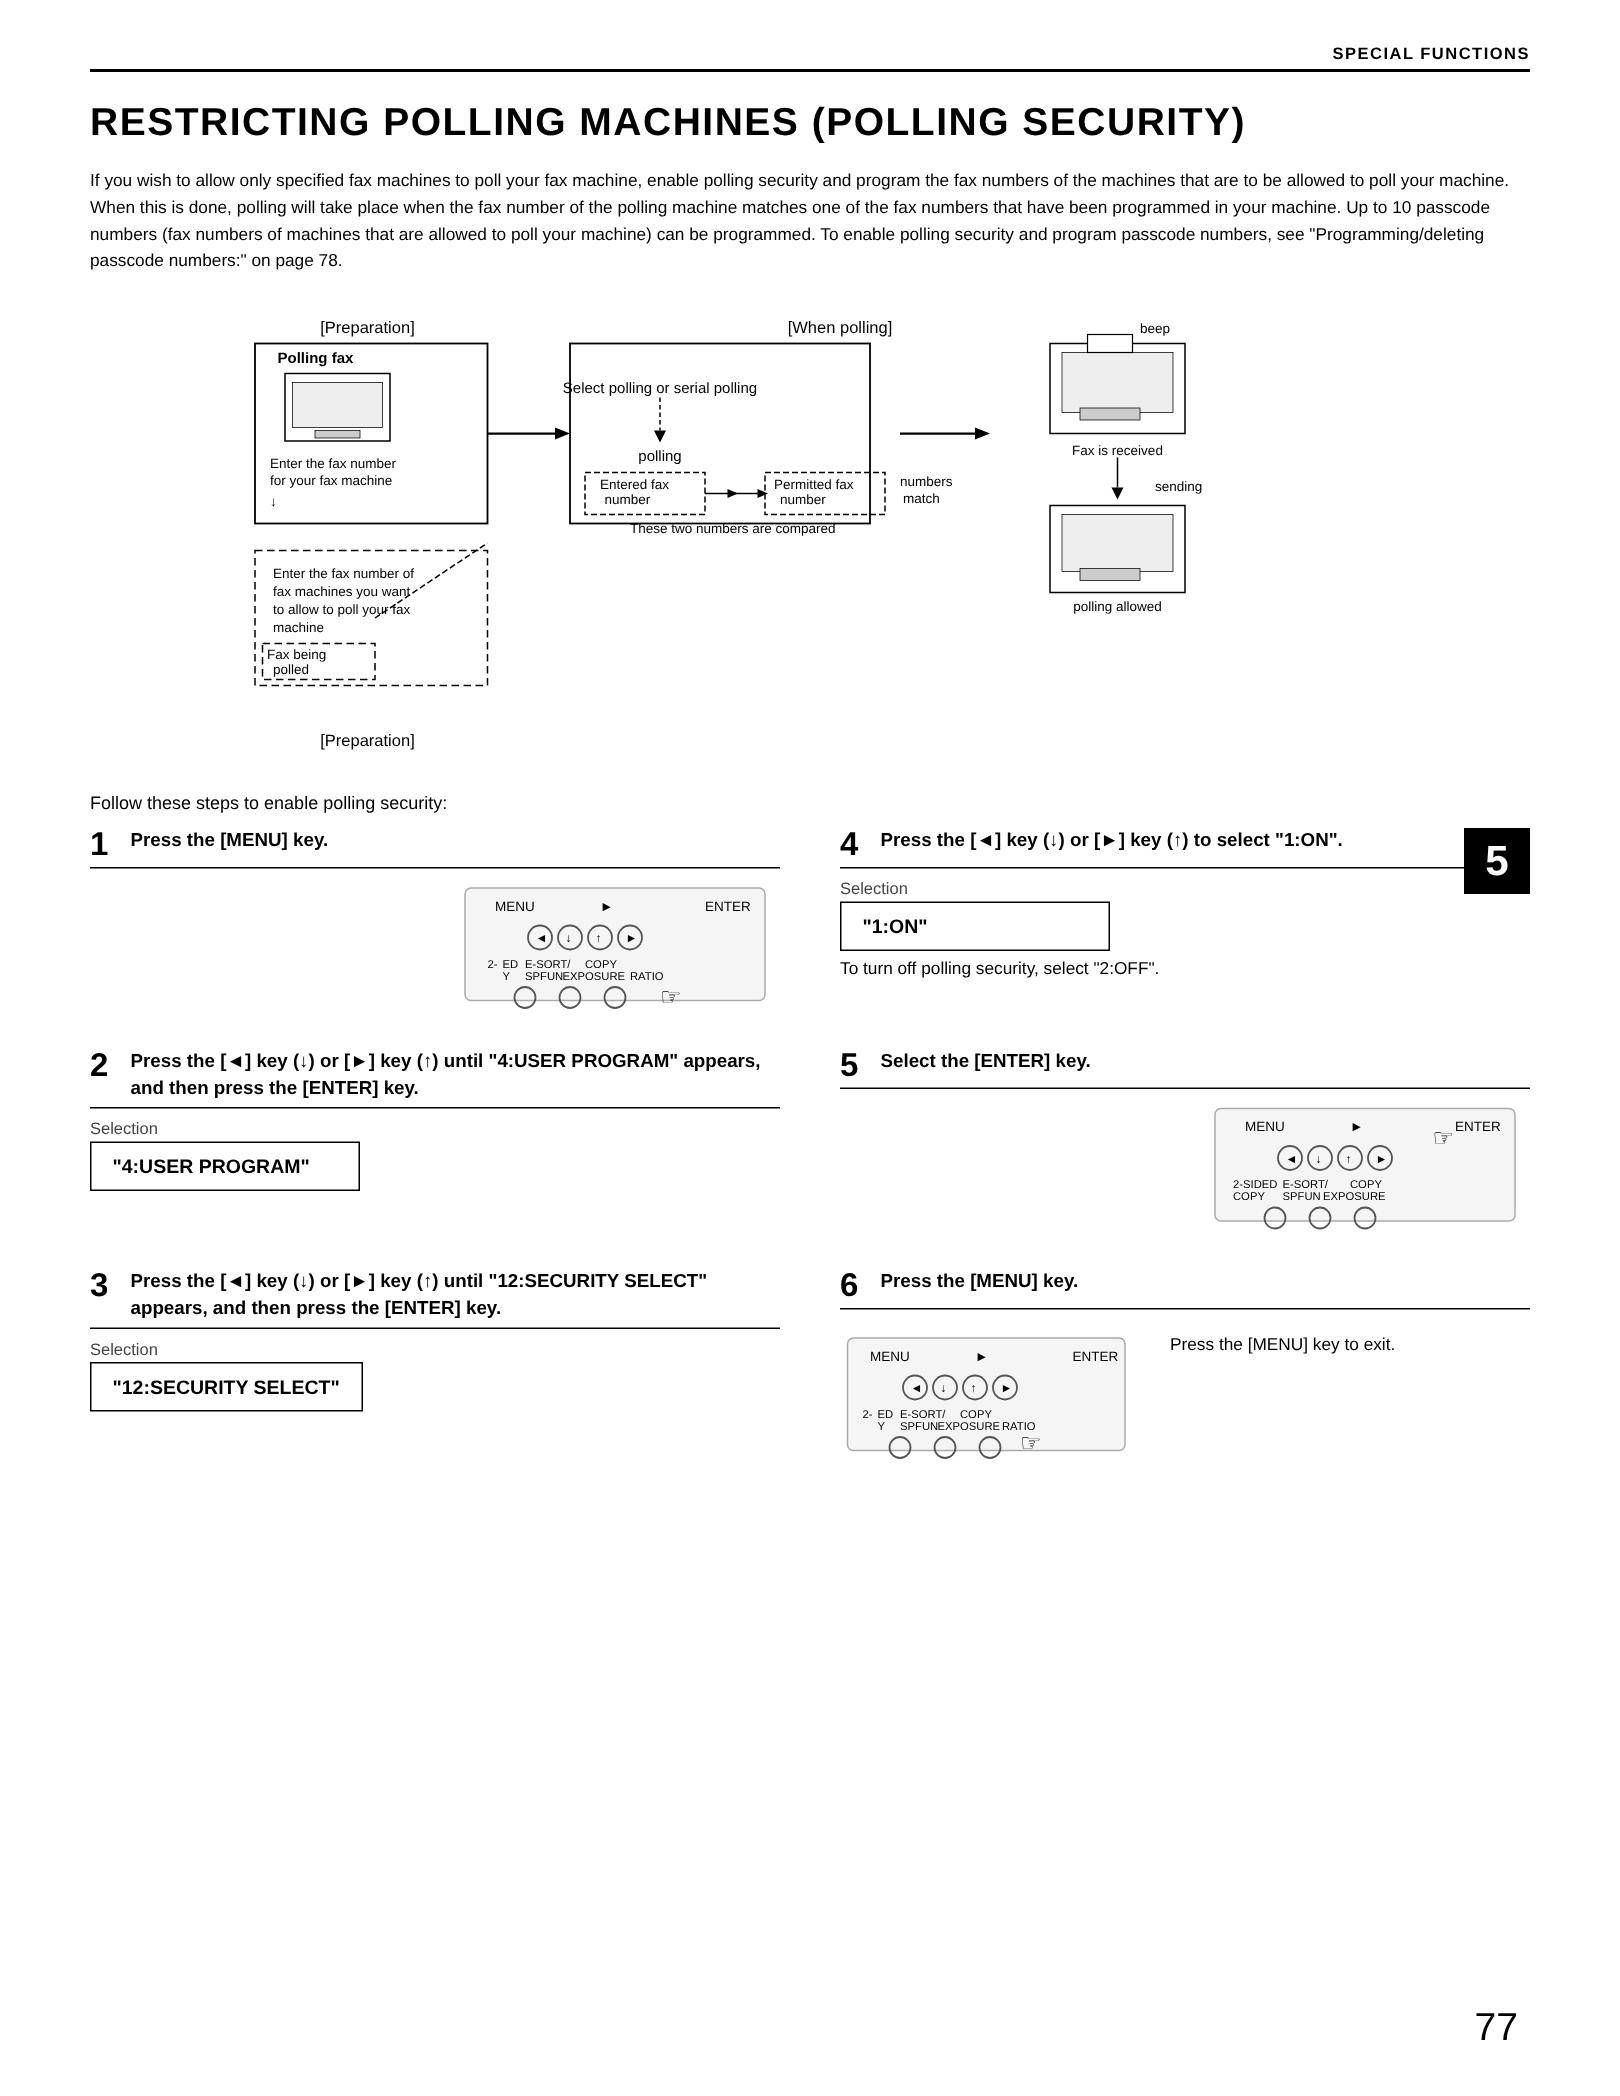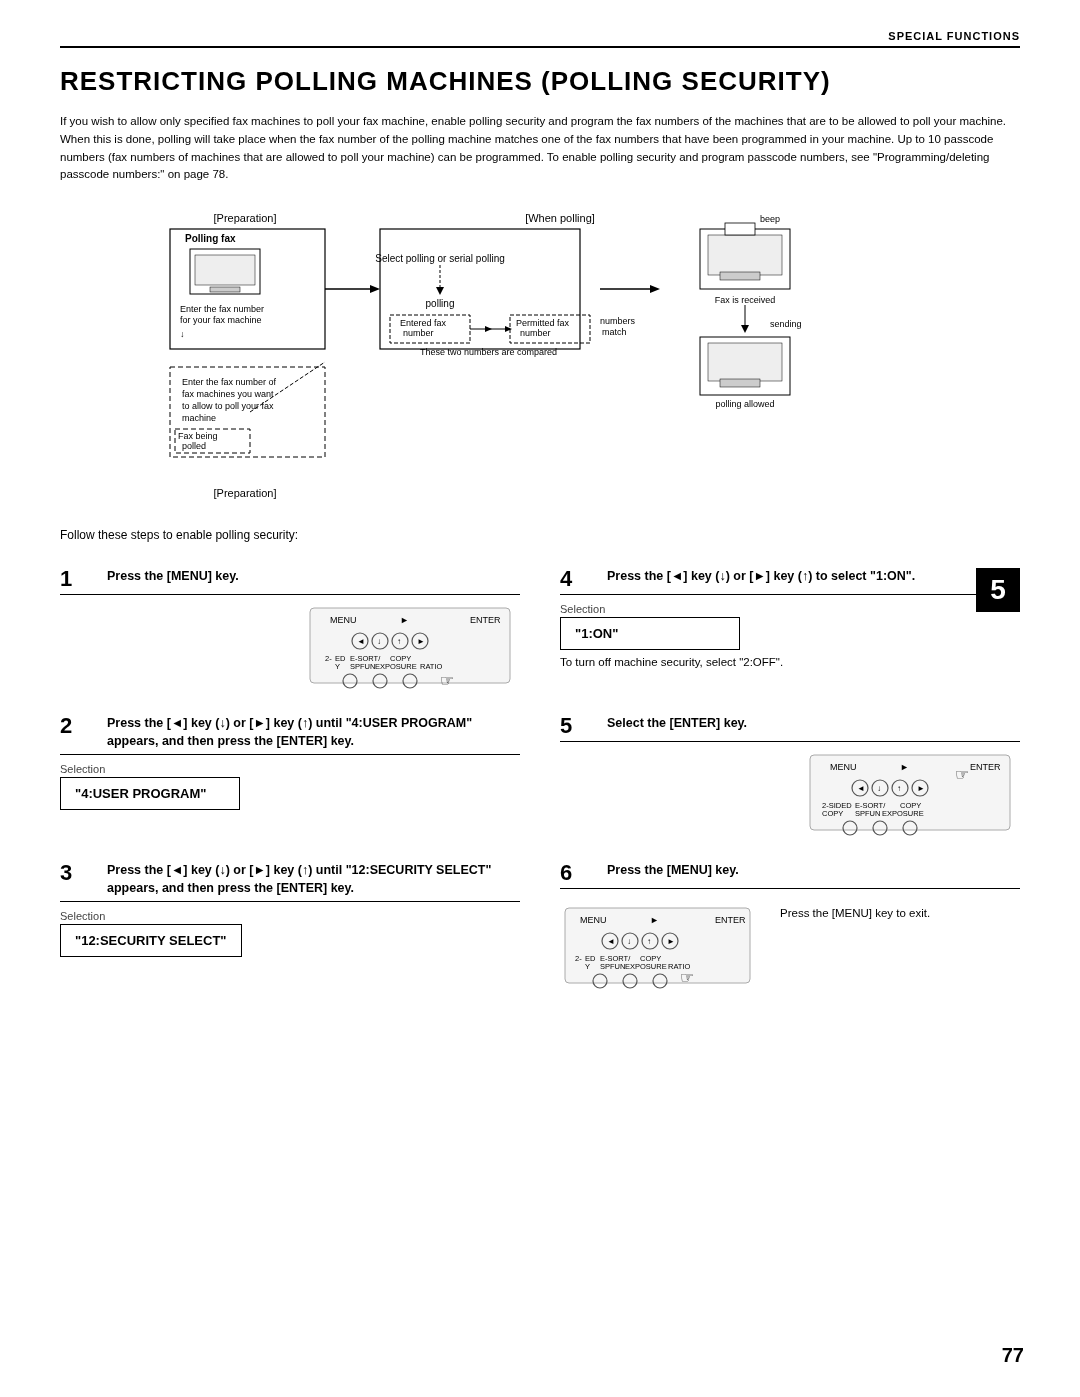--- a/index.html
+++ b/index.html
@@ -52,21 +52,21 @@
       position: relative;
       width: 100%;
       height: 310px;
     }
     .diagram-svg {
       width: 100%;
       height: 310px;
     }
     .follow-steps {
       font-size: 12px;
-      margin-bottom: 26px;
+      margin-bottom: 10px;
     }
     
     .steps-grid {
       display: grid;
       grid-template-columns: 1fr 1fr;
       gap: 0 40px;
     }
     .step-block {
       margin-bottom: 18px;
     }
@@ -84,21 +84,20 @@
       color: #000;
       min-width: 20px;
       line-height: 1;
       font-family: Arial Black, Arial, sans-serif;
     }
     .step-text {
       font-size: 12.5px;
       font-weight: bold;
       line-height: 1.4;
       flex: 1;
-      margin-left: 20px;
     }
     .step-image {
       display: flex;
       justify-content: flex-end;
       margin: 6px 0 4px 0;
     }
     .selection-label {
       font-size: 11px;
       color: #444;
       margin-bottom: 2px;
@@ -140,23 +139,23 @@
       padding-bottom: 4px;
       margin-bottom: 8px;
     }
     .step4-text-wrap {
       flex: 1;
       padding-right: 70px;
     }
     .page-number {
       position: absolute;
       bottom: 30px;
-      right: 56px;
-      font-size: 20px;
-      font-weight: bold;
+      right: 68px;
+      font-size: 26px;
+      font-weight: normal;
     }
   </style>
 </head>
 <body>
 
 <div class="page">
 
   <div class="header-bar">
     <span class="header-title">SPECIAL FUNCTIONS</span>
   </div>
@@ -294,21 +293,21 @@
     <div class="step-block" style="position:relative;">
       <div class="step4-header-row">
         <span class="step-num" style="margin-right:7px;">4</span>
         <div class="step4-text-wrap">
           <span class="step-text">Press the [◄] key (↓) or [►] key (↑) to select "1:ON".</span>
         </div>
         <div class="step-num-badge">5</div>
       </div>
       <div class="selection-label">Selection</div>
       <div class="selection-box">"1:ON"</div>
-      <div class="note-text">To turn off machine security, select "2:OFF".</div>
+      <div class="note-text">To turn off polling security, select "2:OFF".</div>
     </div>
 
     <div class="step-block">
       <div class="step-header">
         <span class="step-num">2</span>
         <span class="step-text">Press the [◄] key (↓) or [►] key (↑) until "4:USER PROGRAM" appears, and then press the [ENTER] key.</span>
       </div>
       <div class="selection-label">Selection</div>
       <div class="selection-box">"4:USER PROGRAM"</div>
     </div>

